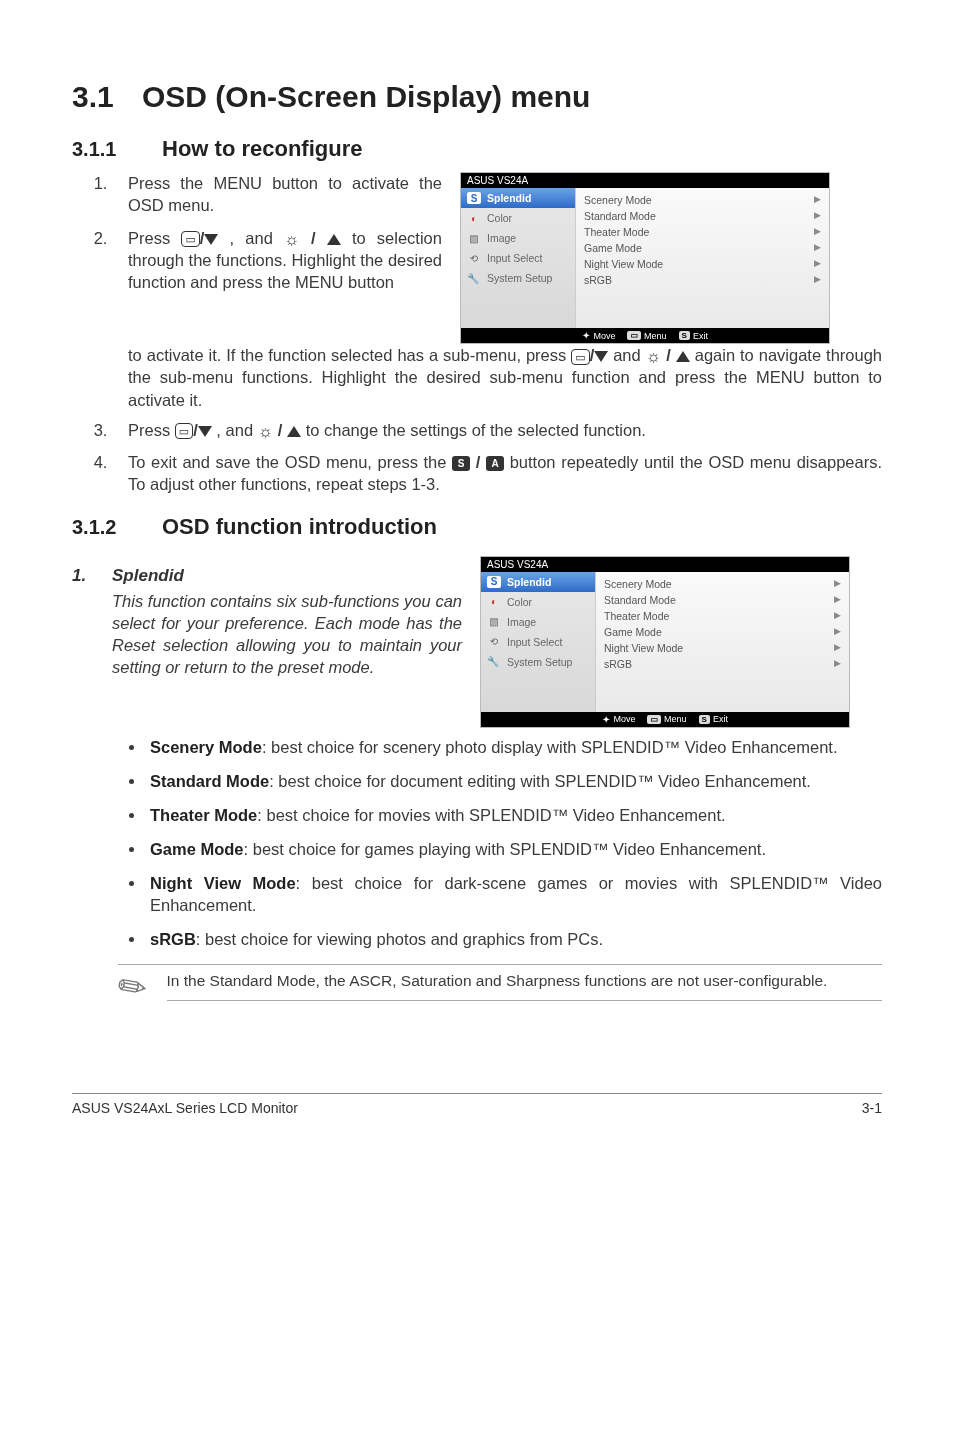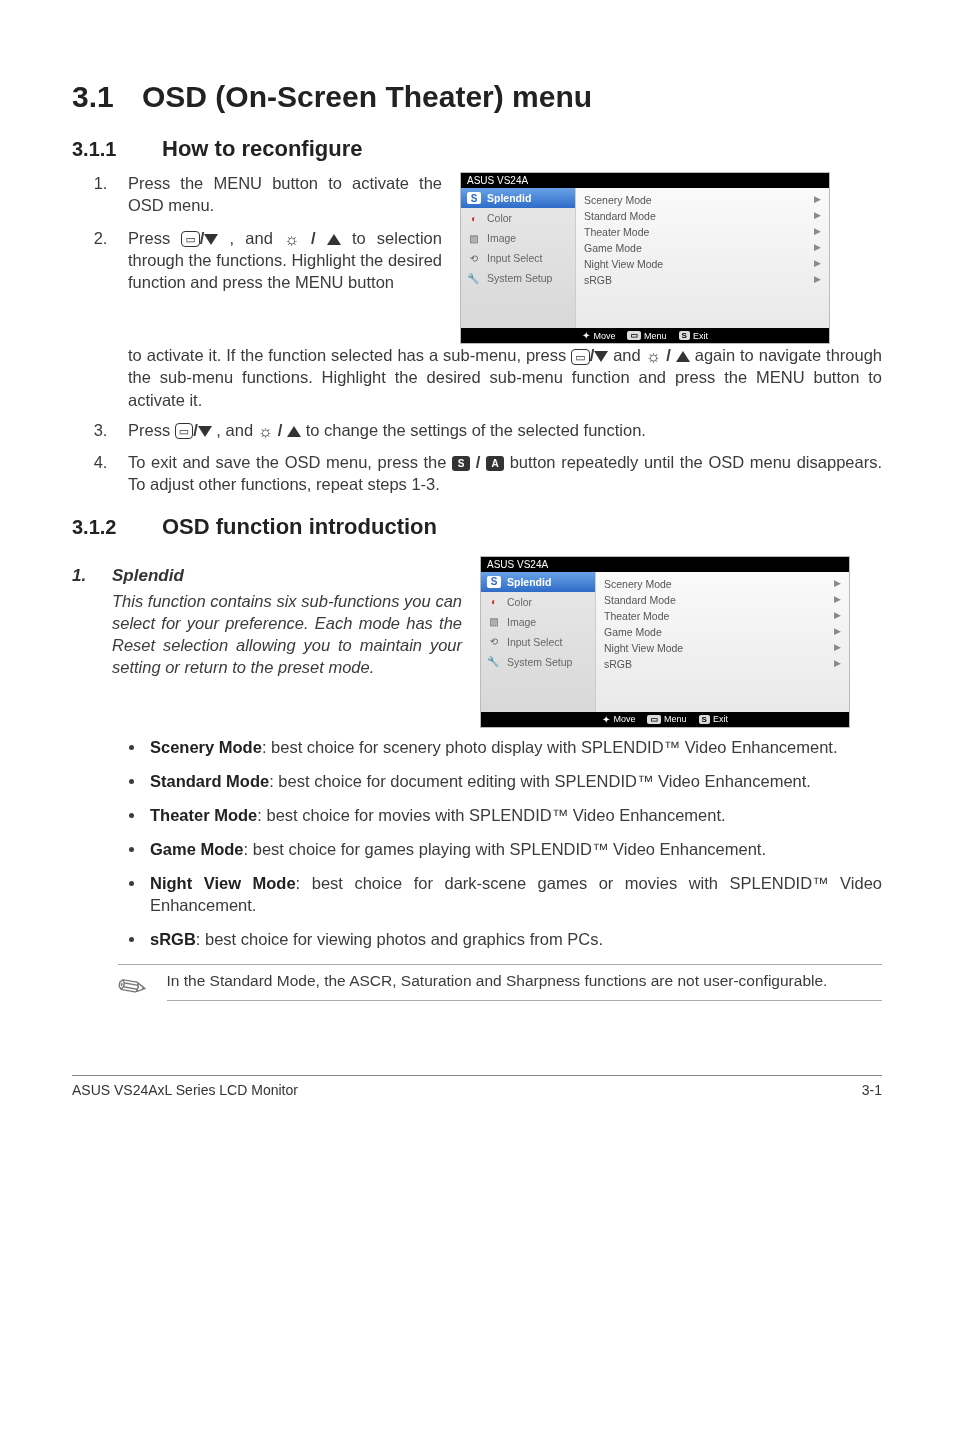--- a/index.html
+++ b/index.html
@@ -35,29 +35,29 @@
   .osd-foot .kbox { background:#ddd; color:#000; border-radius:2px; padding:0 3px; font-size:8px; font-weight:bold;}
   .osd-foot .arrows { font-size:10px; }
   .sechead { font-size:17px; font-weight:700; margin:16px 0 4px 0;}
   .sechead .numlab { display:inline-block; width:40px;}
   ul.bullets { list-style: disc; padding-left: 74px; margin-top:8px; }
   ul.bullets > li { font-size:16.5px; line-height:1.34; margin-bottom:12px; color:#3b3b3b; text-align:justify; padding-left:4px;}
   ul.bullets strong { font-weight:700; color:#222;}
   .note-row { display:flex; gap:20px; margin:14px 0 0 46px; align-items:flex-start; border-top:1px solid #aaa; padding-top:6px;}
   .note-icon { font-size:34px; color:#777; transform:rotate(-35deg); margin-top:-4px;}
   .note-text { flex:1; font-size:15.5px; line-height:1.3; color:#3b3b3b; border-bottom:1px solid #aaa; padding-bottom:8px;}
-  .footer { margin-top:68px; border-top:1px solid #888; padding-top:6px; display:flex; justify-content:space-between; font-size:14px; color:#333;}
+  .footer { margin-top:86px; border-top:1px solid #888; padding-top:6px; display:flex; justify-content:space-between; font-size:14px; color:#333;}
 </style>
 </head>
 <body>
 
 <div class="page">
 
   <h1 class="title">
-    <span class="chap-num">3.1</span><span>OSD (On-Screen Theater) menu</span>
+    <span class="chap-num">3.1</span><span>OSD (On-Screen Display) menu</span>
   </h1>
 
   <h2 class="sub">
     <span class="sub-num">3.1.1</span><span>How to reconfigure</span>
   </h2>
 
   <div class="row">
     <div class="col" style="max-width:370px;">
       <ol class="steps" start="1">
         <li><span>Press the MENU button to activate the OSD menu.</span></li>

